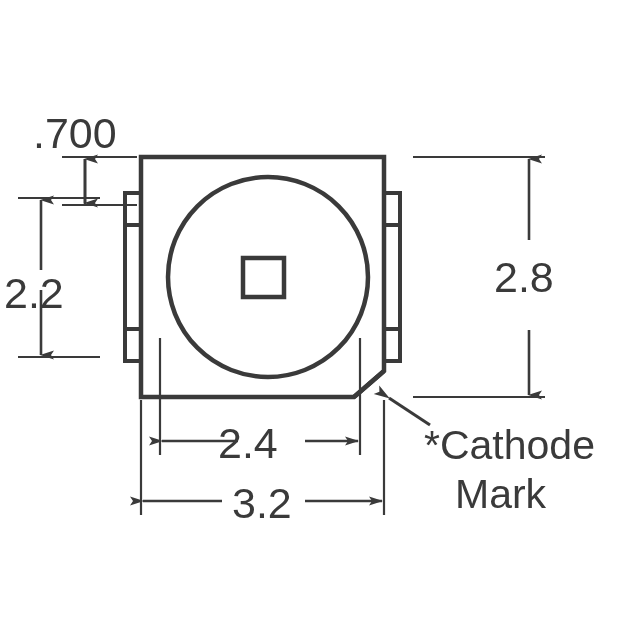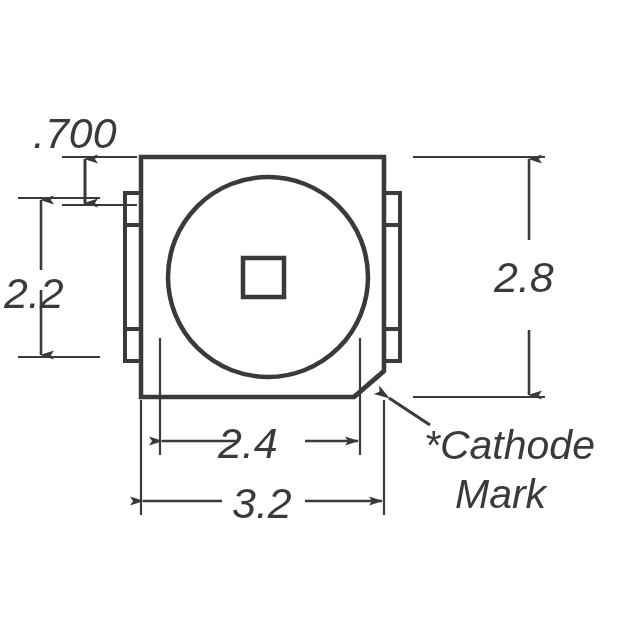--- a/index.html
+++ b/index.html
@@ -14,21 +14,20 @@
     font-family: "Liberation Sans", sans-serif;
     overflow: hidden;
     position: relative;
   }
   #drawing-root {
     position: absolute;
     left: 0;
     top: 0;
     width: 640px;
     height: 640px;
-    font-style: italic;
   }
   svg.drawing {
     display: block;
     width: 640px;
     height: 640px;
     background: #ffffff;
   }
   text.dim-label {
     font-family: "Liberation Sans", sans-serif;
     fill: #3a3a3a;

